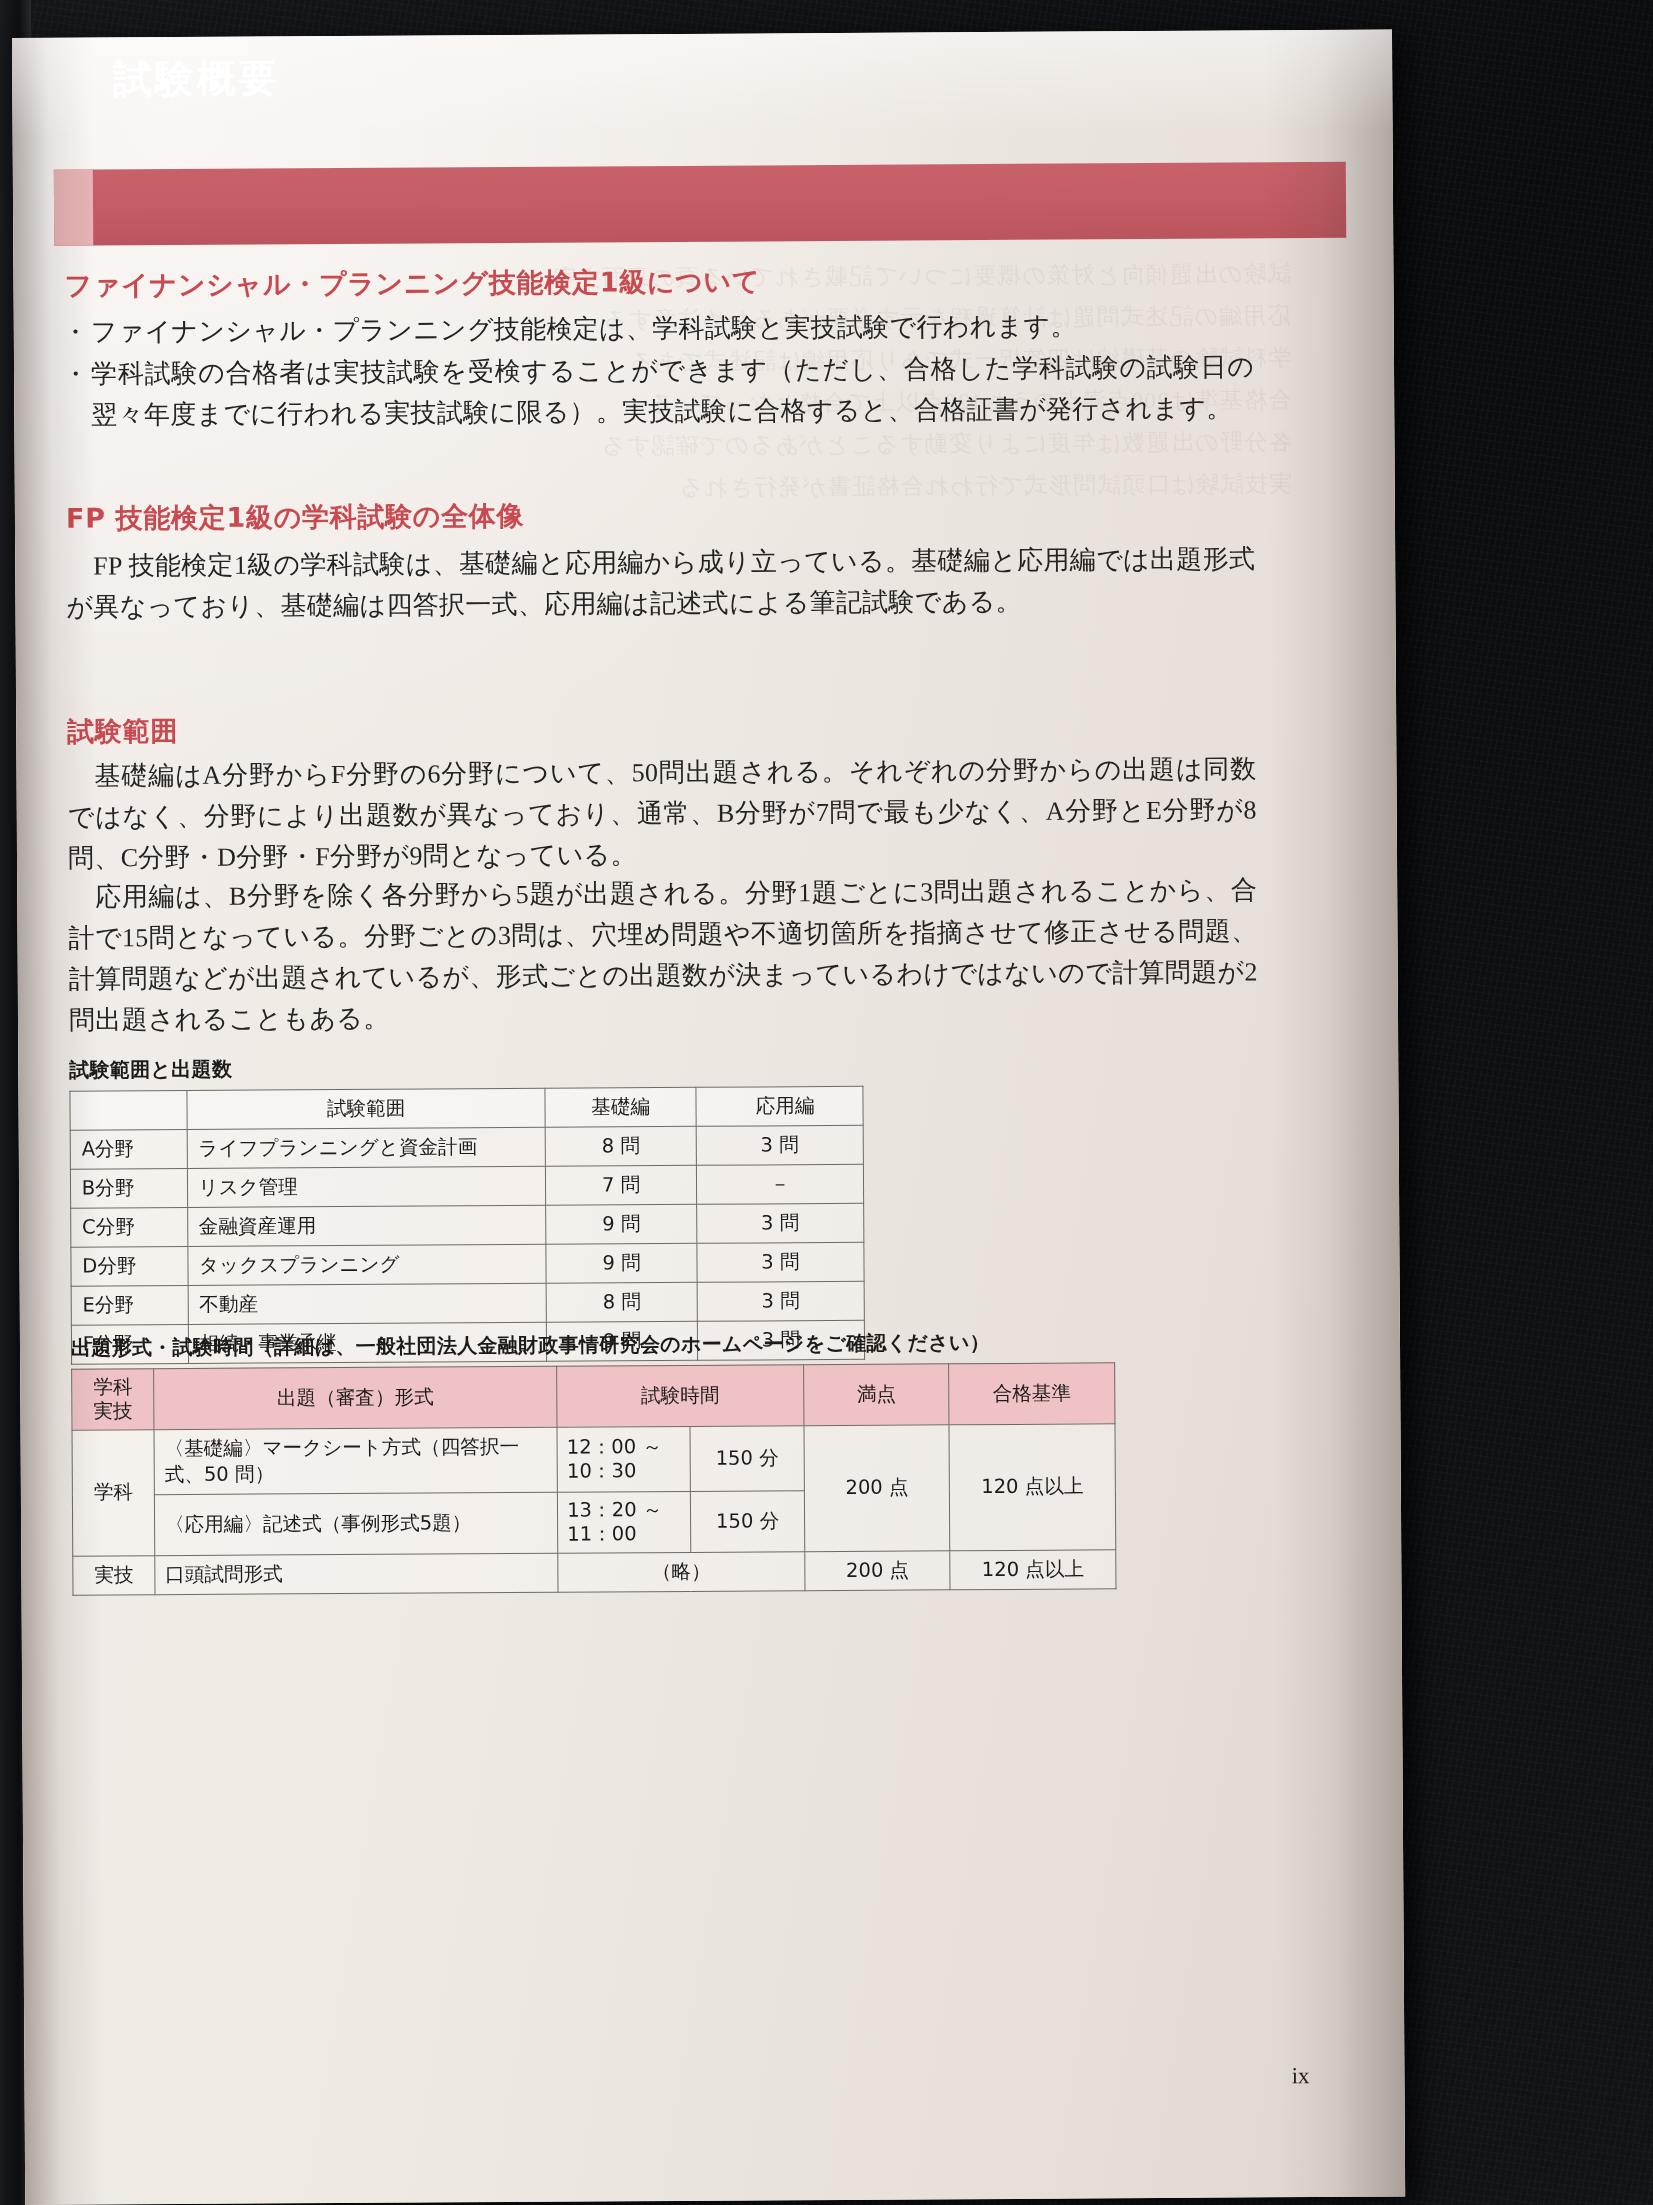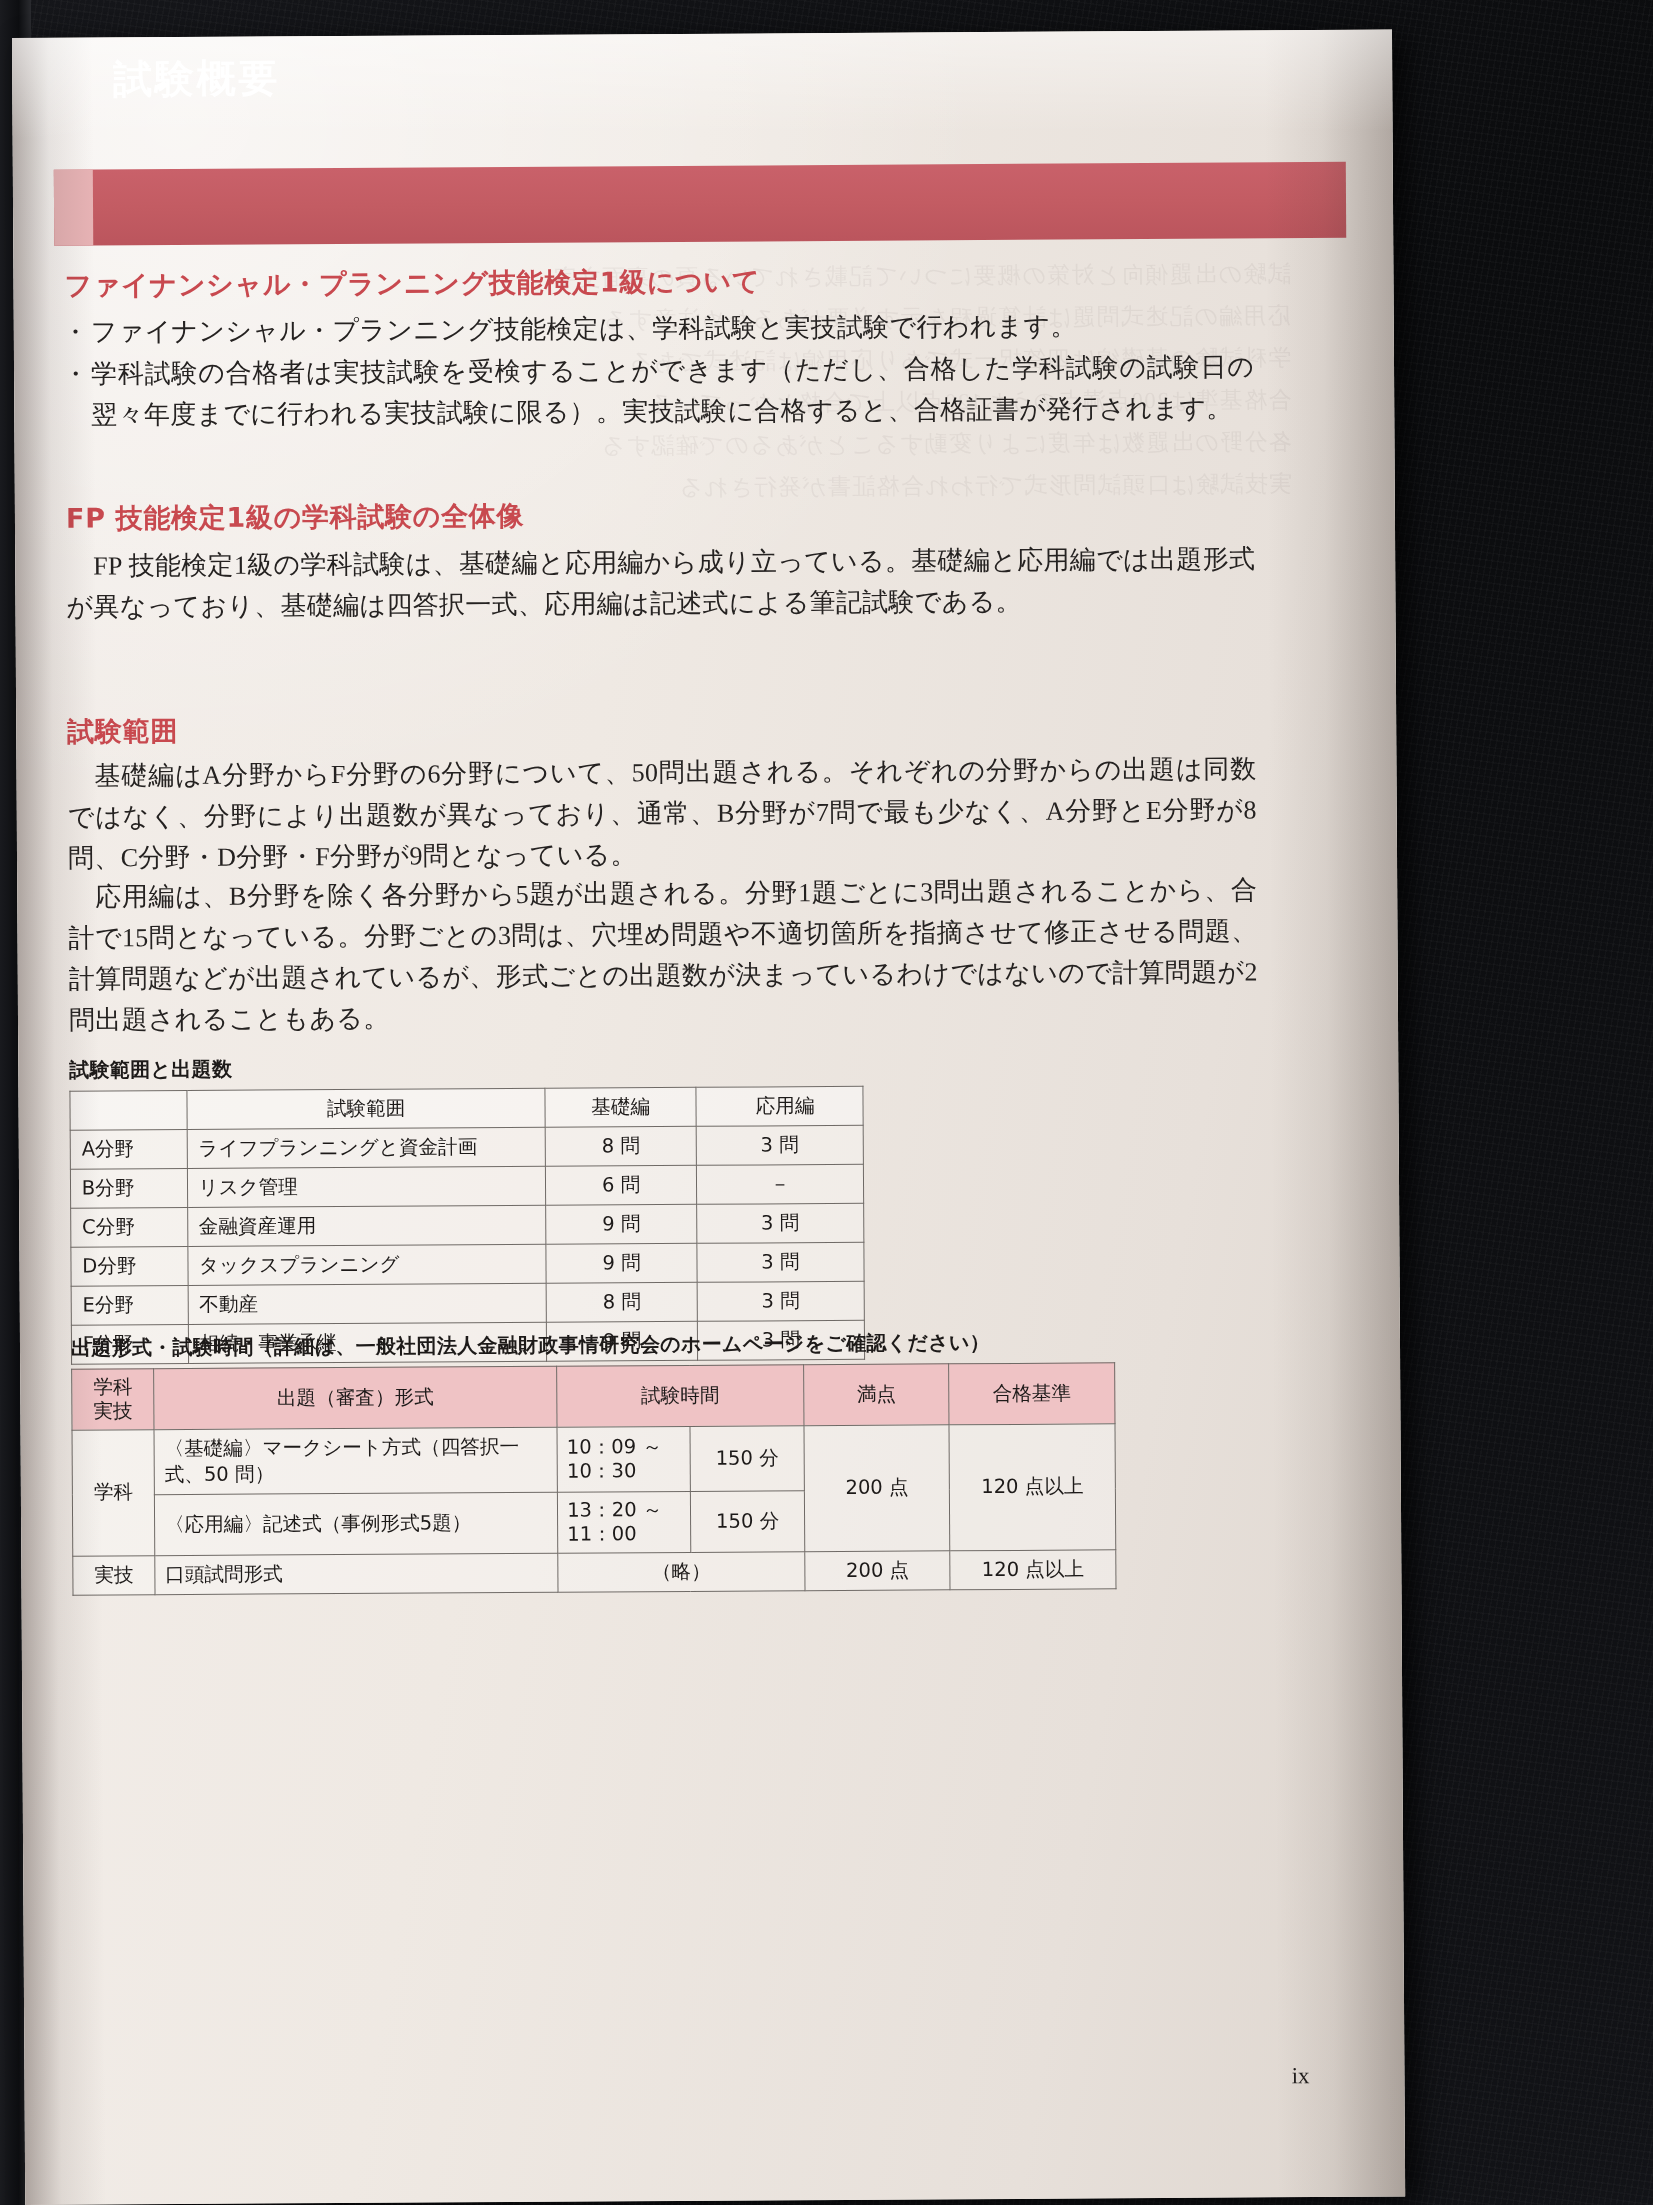--- a/index.html
+++ b/index.html
@@ -266,21 +266,21 @@
         <tbody>
           <tr>
             <td class="l">A分野</td>
             <td class="l">ライフプランニングと資金計画</td>
             <td class="c">8 問</td>
             <td class="c">3 問</td>
           </tr>
           <tr>
             <td class="l">B分野</td>
             <td class="l">リスク管理</td>
-            <td class="c">6 問</td>
+            <td class="c">7 問</td>
             <td class="c">－</td>
           </tr>
           <tr>
             <td class="l">C分野</td>
             <td class="l">金融資産運用</td>
             <td class="c">9 問</td>
             <td class="c">3 問</td>
           </tr>
           <tr>
             <td class="l">D分野</td>
@@ -317,21 +317,21 @@
             <td class="hd" colspan="2" style="width:230px;">試験時間</td>
             <td class="hd" style="width:142px;">満点</td>
             <td class="hd" style="width:166px;">合格基準</td>
           </tr>
         </thead>
         <tbody>
           <tr>
             <td class="c" rowspan="2">学科</td>
             <td class="l">〈基礎編〉マークシート方式（四答択一式、50 問）</td>
             <td class="l tight" style="width:125px;">
-              <span>10：09 ～</span><br>
+              <span>12：00 ～</span><br>
               <span>10：30</span>
             </td>
             <td class="c" style="width:108px;">150 分</td>
             <td class="c" rowspan="2">200 点</td>
             <td class="c" rowspan="2">120 点以上</td>
           </tr>
           <tr>
             <td class="l">〈応用編〉記述式（事例形式5題）</td>
             <td class="l tight">
               <span>13：20 ～</span><br>

